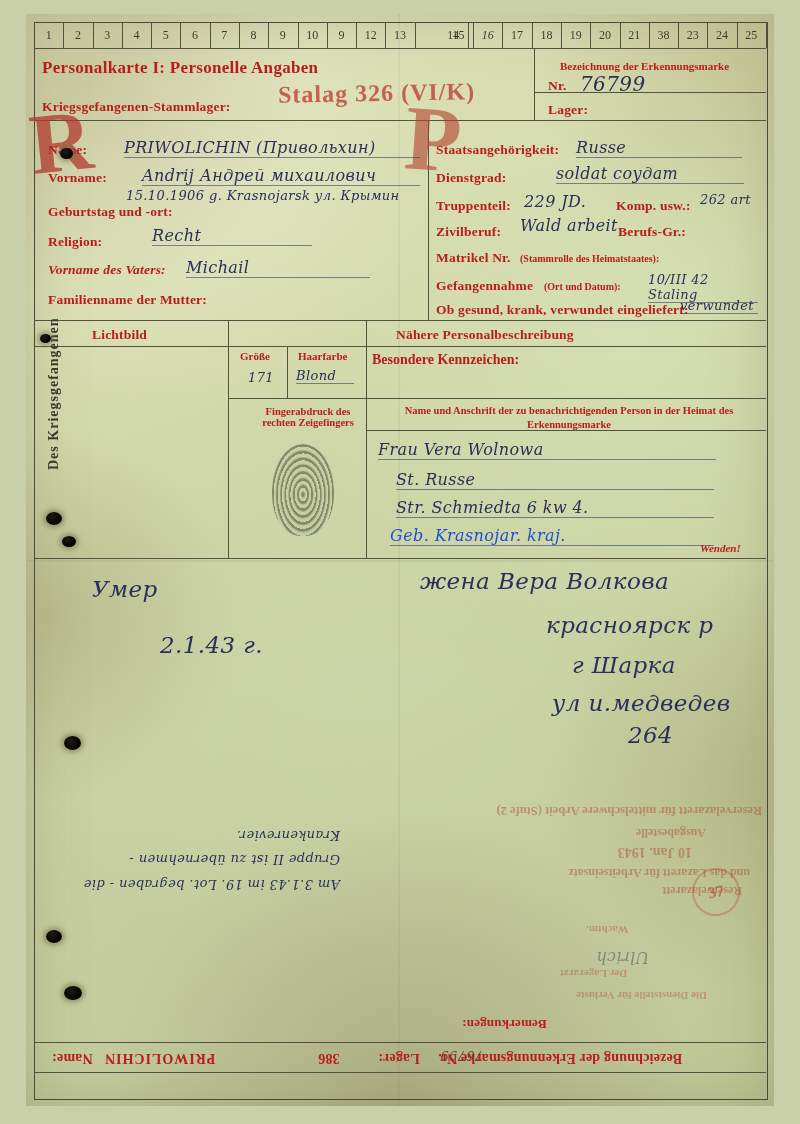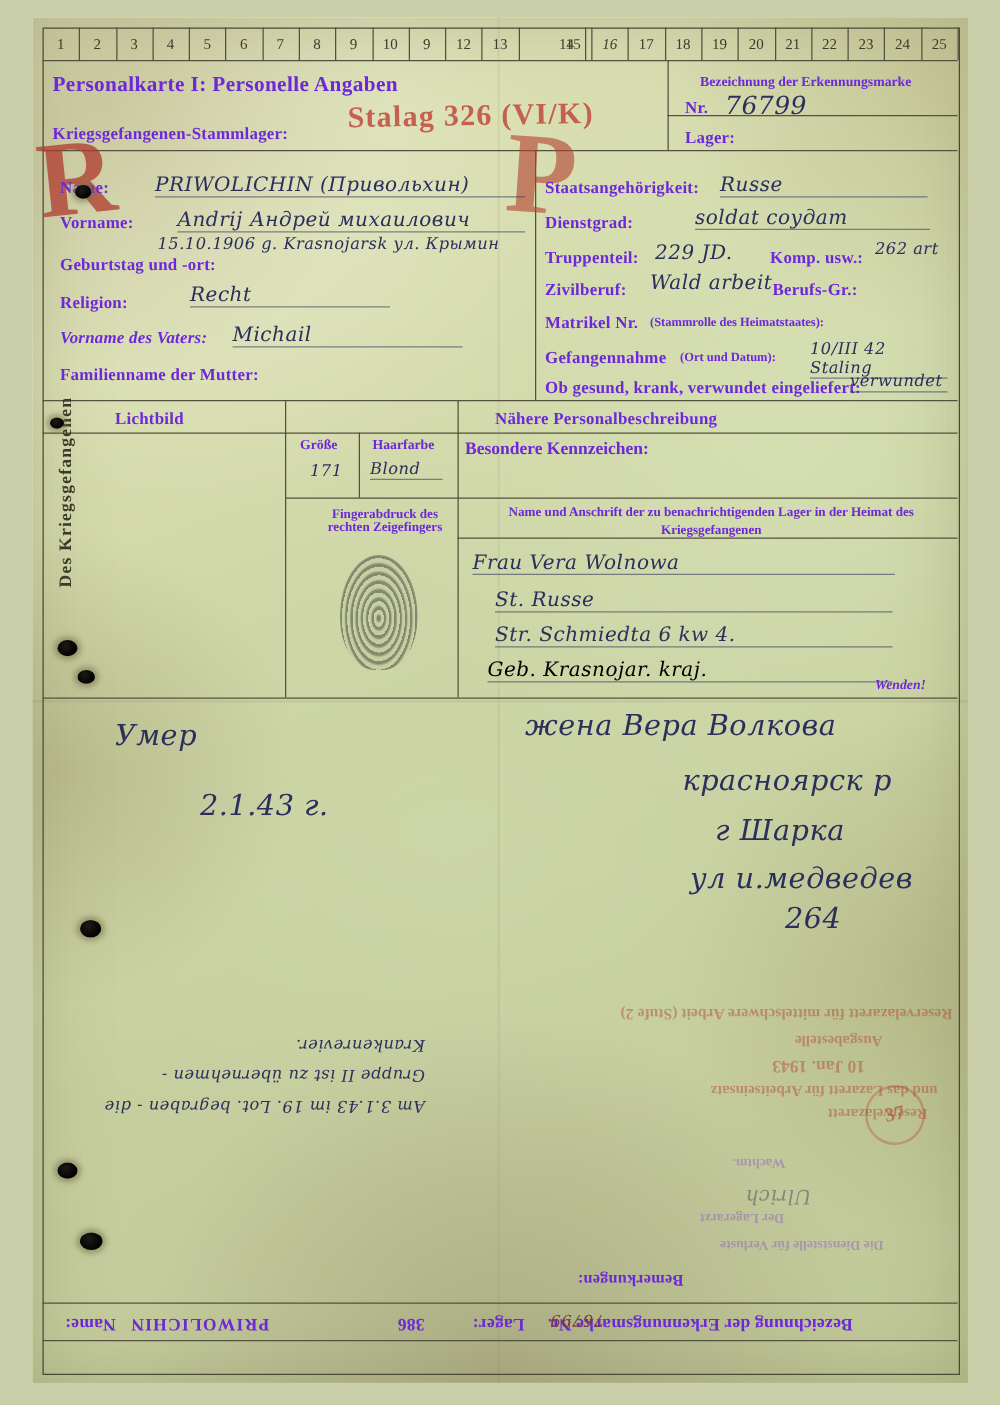--- a/index.html
+++ b/index.html
@@ -40,21 +40,21 @@
   .vline{width:1px;}
   .hline{height:1px;}
 
   .ruler{position:absolute;left:34px;top:22px;width:732px;height:26px;}
   .ruler .cell{
     position:absolute;top:0;height:26px;border-right:1px solid #53523f;
     font-family:"Liberation Serif",serif;font-size:12px;color:#3c3b2d;
     display:flex;align-items:center;justify-content:center;
   }
 
-  .pr{position:absolute;color:#6d28d9;font-family:"Liberation Serif",serif;}
+  .pr{position:absolute;color:#b91c1c;font-family:"Liberation Serif",serif;}
   .lbl{font-size:13.5px;font-weight:bold;letter-spacing:0.2px;}
   .lbl-sm{font-size:10px;font-weight:bold;}
   .title{font-size:17px;font-weight:bold;letter-spacing:0.3px;}
 
   
   .hw{
     position:absolute;font-family:"DejaVu Serif",serif;color:#2a2f5c;
     font-style:italic;letter-spacing:0.4px;
   }
   .hw-lg{font-size:20px;}
@@ -145,21 +145,21 @@
       <div class="cell" style="left: 322.08px; width: 29.28px;">12</div>
       <div class="cell" style="left: 351.36px; width: 29.28px;">13</div>
       <div class="cell" style="left: 380.64px; width: 29.28px; padding-left: 24px;">14</div>
       <div class="cell" style="left: 409.92px; width: 29.28px;">15</div>
       <div class="cell" style="left: 439.2px; width: 29.28px; font-style: italic;">16</div>
       <div class="cell" style="left: 468.48px; width: 29.28px;">17</div>
       <div class="cell" style="left: 497.76px; width: 29.28px;">18</div>
       <div class="cell" style="left: 527.04px; width: 29.28px;">19</div>
       <div class="cell" style="left: 556.32px; width: 29.28px;">20</div>
       <div class="cell" style="left: 585.6px; width: 29.28px;">21</div>
-      <div class="cell" style="left: 614.88px; width: 29.28px;">22</div>
+      <div class="cell" style="left: 614.88px; width: 29.28px;">38</div>
       <div class="cell" style="left: 644.16px; width: 29.28px;">23</div>
       <div class="cell" style="left: 673.44px; width: 29.28px;">24</div>
       <div class="cell" style="left: 702.72px; width: 29.28px;">25</div>
     </div>
   <div class="line hline" style="left:34px;top:48px;width:732px;"></div>
 
   <div class="line vline" style="left:534px;top:48px;height:72px;"></div>
   <div class="line hline" style="left:534px;top:92px;width:232px;"></div>
   <div class="line hline" style="left:34px;top:120px;width:732px;"></div>
 
@@ -237,26 +237,26 @@
   <div class="pr lbl-sm" style="left:240px;top:350px;font-size:11px;">Größe</div>
   <div class="pr lbl-sm" style="left:298px;top:350px;font-size:11px;">Haarfarbe</div>
   <div class="hw hw-sm" style="left:248px;top:370px;">171</div>
   <div class="hw hw-sm ul" style="left:296px;top:368px;width:58px;">Blond</div>
 
   <div class="pr lbl-sm" style="left:372px;top:352px;font-size:14px;">Besondere Kennzeichen:</div>
 
   <div class="pr lbl-sm" style="left:248px;top:406px;font-size:10.5px;text-align:center;width:120px;">Fingerabdruck des rechten Zeigefingers</div>
   <div class="fp"></div>
 
-  <div class="pr lbl-sm" style="left:378px;top:404px;font-size:10.5px;width:382px;text-align:center;line-height:1.35;">Name und Anschrift der zu benachrichtigenden Lager in der Heimat des Kriegsgefangenen</div>
+  <div class="pr lbl-sm" style="left:378px;top:404px;font-size:10.5px;width:382px;text-align:center;line-height:1.35;">Name und Anschrift der zu benachrichtigenden Person in der Heimat des Erkennungsmarke</div>
 
   <div class="hw hw-md ul" style="left:378px;top:440px;width:338px;">Frau   Vera   Wolnowa</div>
   <div class="hw hw-md ul" style="left:396px;top:470px;width:318px;">St.   Russe</div>
   <div class="hw hw-md ul" style="left:396px;top:498px;width:318px;">Str.  Schmiedta  6 kw 4.</div>
-  <div class="hw hw-md ul" style="left:390px;top:526px;width:324px;color:#000000;">Geb.  Krasnojar.  kraj.</div>
+  <div class="hw hw-md ul" style="left:390px;top:526px;width:324px;color:#1d4ed8;">Geb.  Krasnojar.  kraj.</div>
   <div class="pr lbl-sm" style="left:700px;top:542px;font-size:11px;font-style:italic;">Wenden!</div>
 
   <div class="hw hw-xl" style="left:92px;top:576px;">Умер</div>
   <div class="hw hw-xl" style="left:160px;top:632px;">2.1.43 г.</div>
 
   <div class="hw hw-xl" style="left:420px;top:568px;">жена  Вера Волкова</div>
   <div class="hw hw-xl" style="left:546px;top:612px;">красноярск р</div>
   <div class="hw hw-xl" style="left:572px;top:652px;">г Шарка</div>
   <div class="hw hw-xl" style="left:552px;top:690px;">ул и.медведев</div>
   <div class="hw hw-xl" style="left:628px;top:722px;">264</div>

